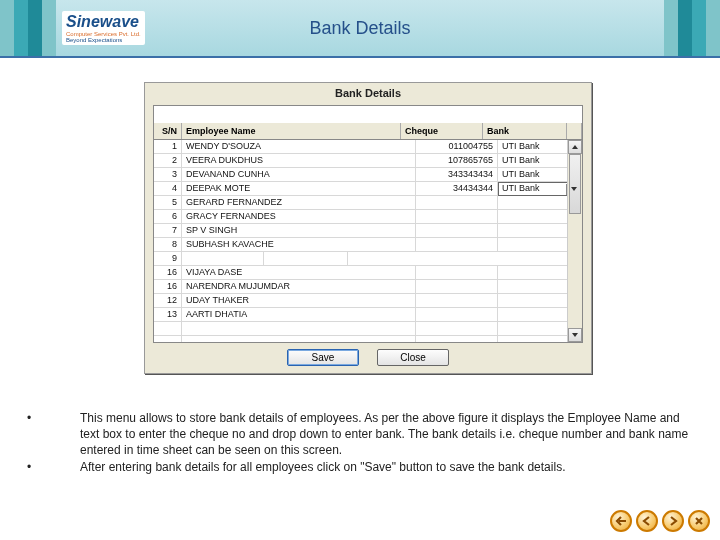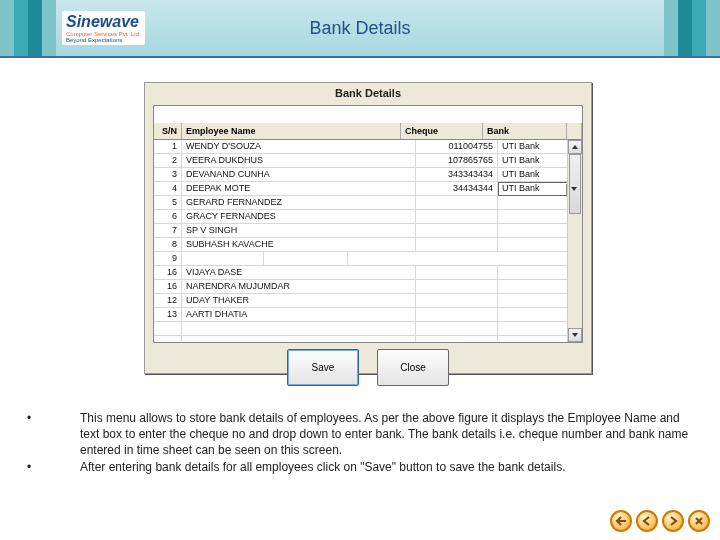--- a/index.html
+++ b/index.html
@@ -186,21 +186,21 @@
     border: 1px solid #999;
   }
   .dialog-buttons {
     display: flex;
     justify-content: center;
     gap: 18px;
     padding: 6px 0 0 0;
   }
   .win-btn {
     font-size: 10px;
-    padding: 12px 0;
+    padding: 2px 0;
     width: 72px;
     text-align: center;
     background: linear-gradient(#fdfdfd,#e4e4e4);
     border: 1px solid #666;
     border-radius: 2px;
     cursor: pointer;
   }
   .win-btn.primary {
     border: 1px solid #2a63b0;
     box-shadow: 0 0 0 1px #7aa9e0 inset;

